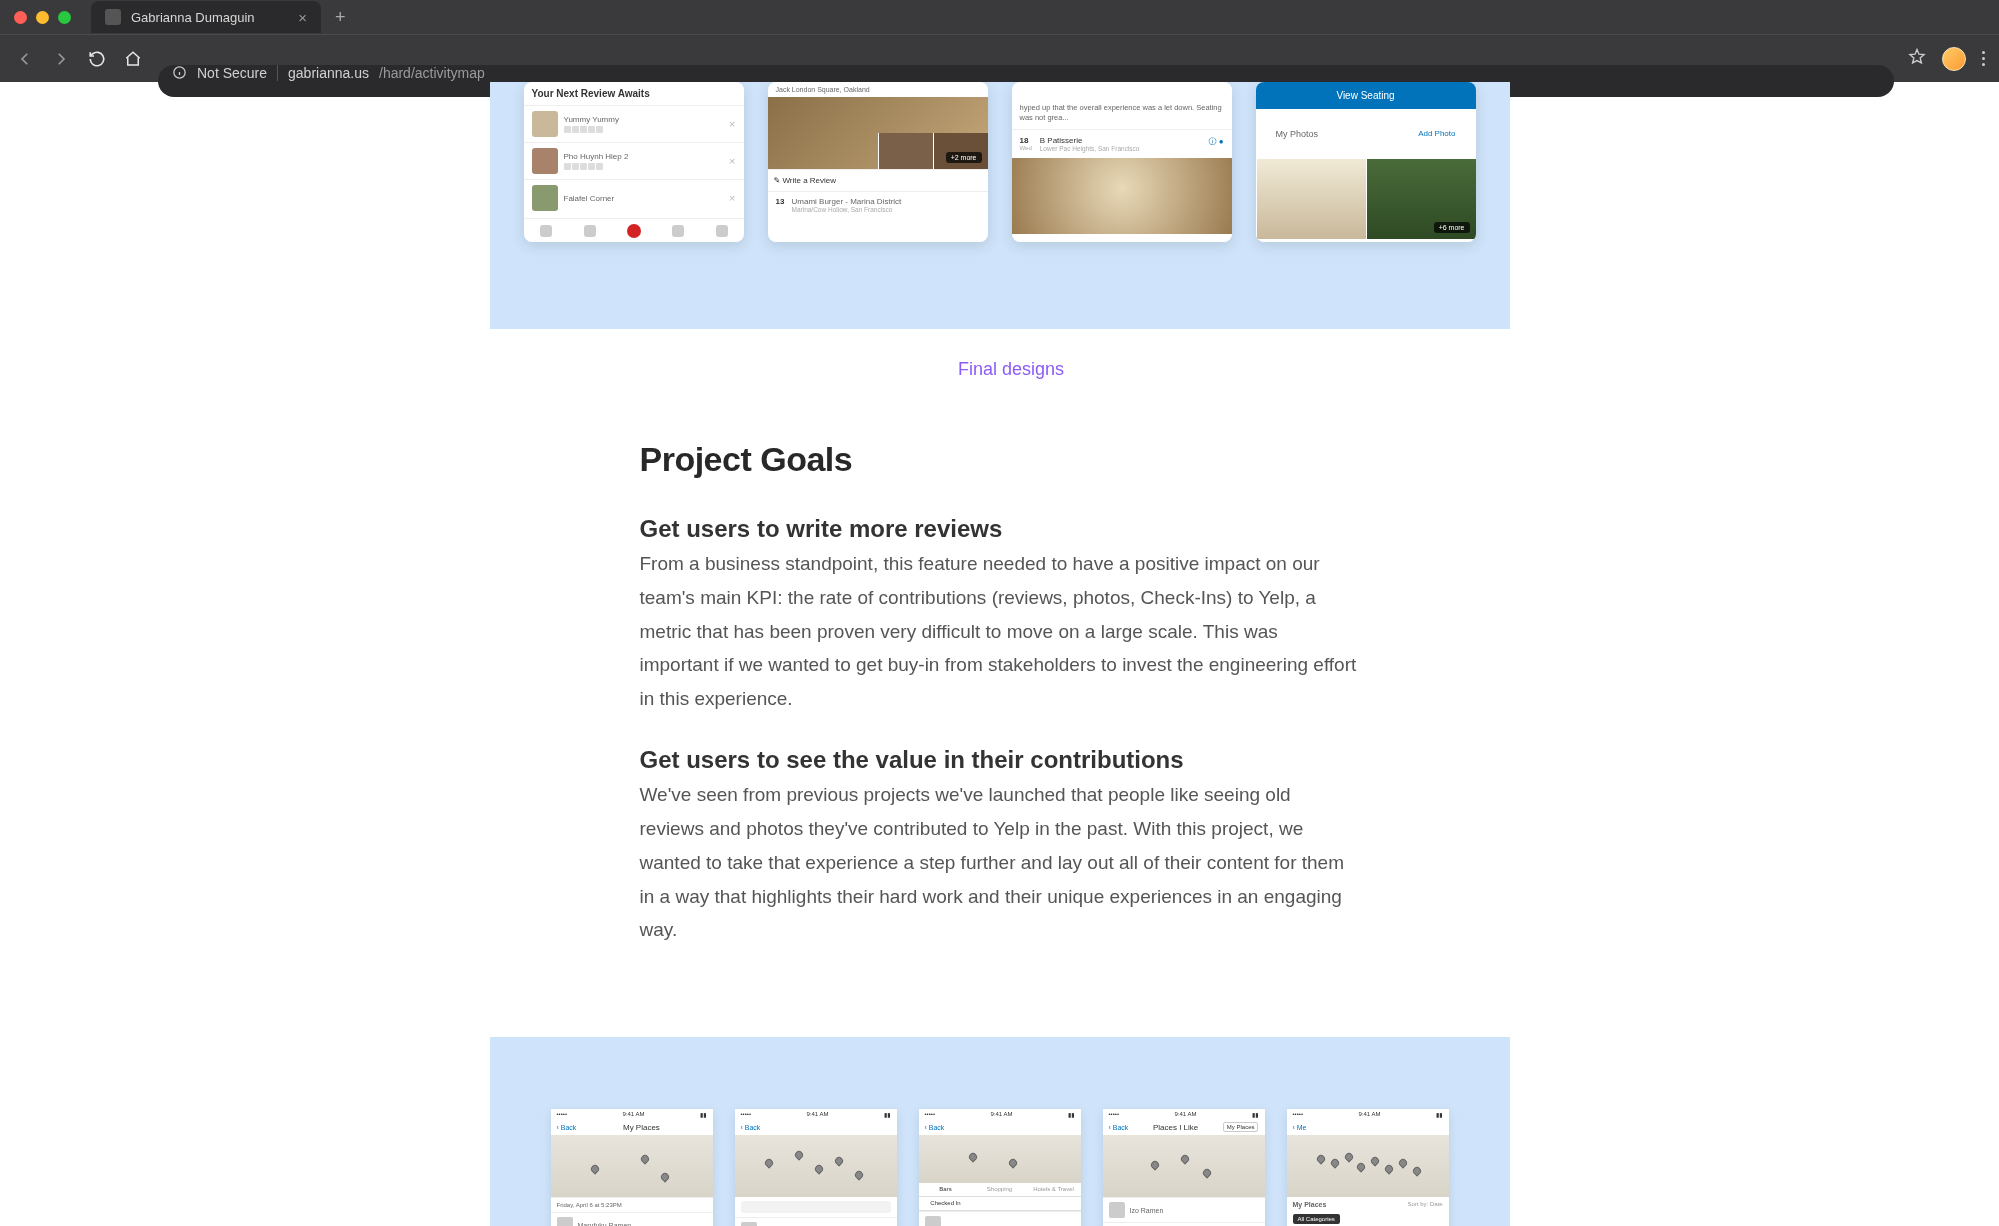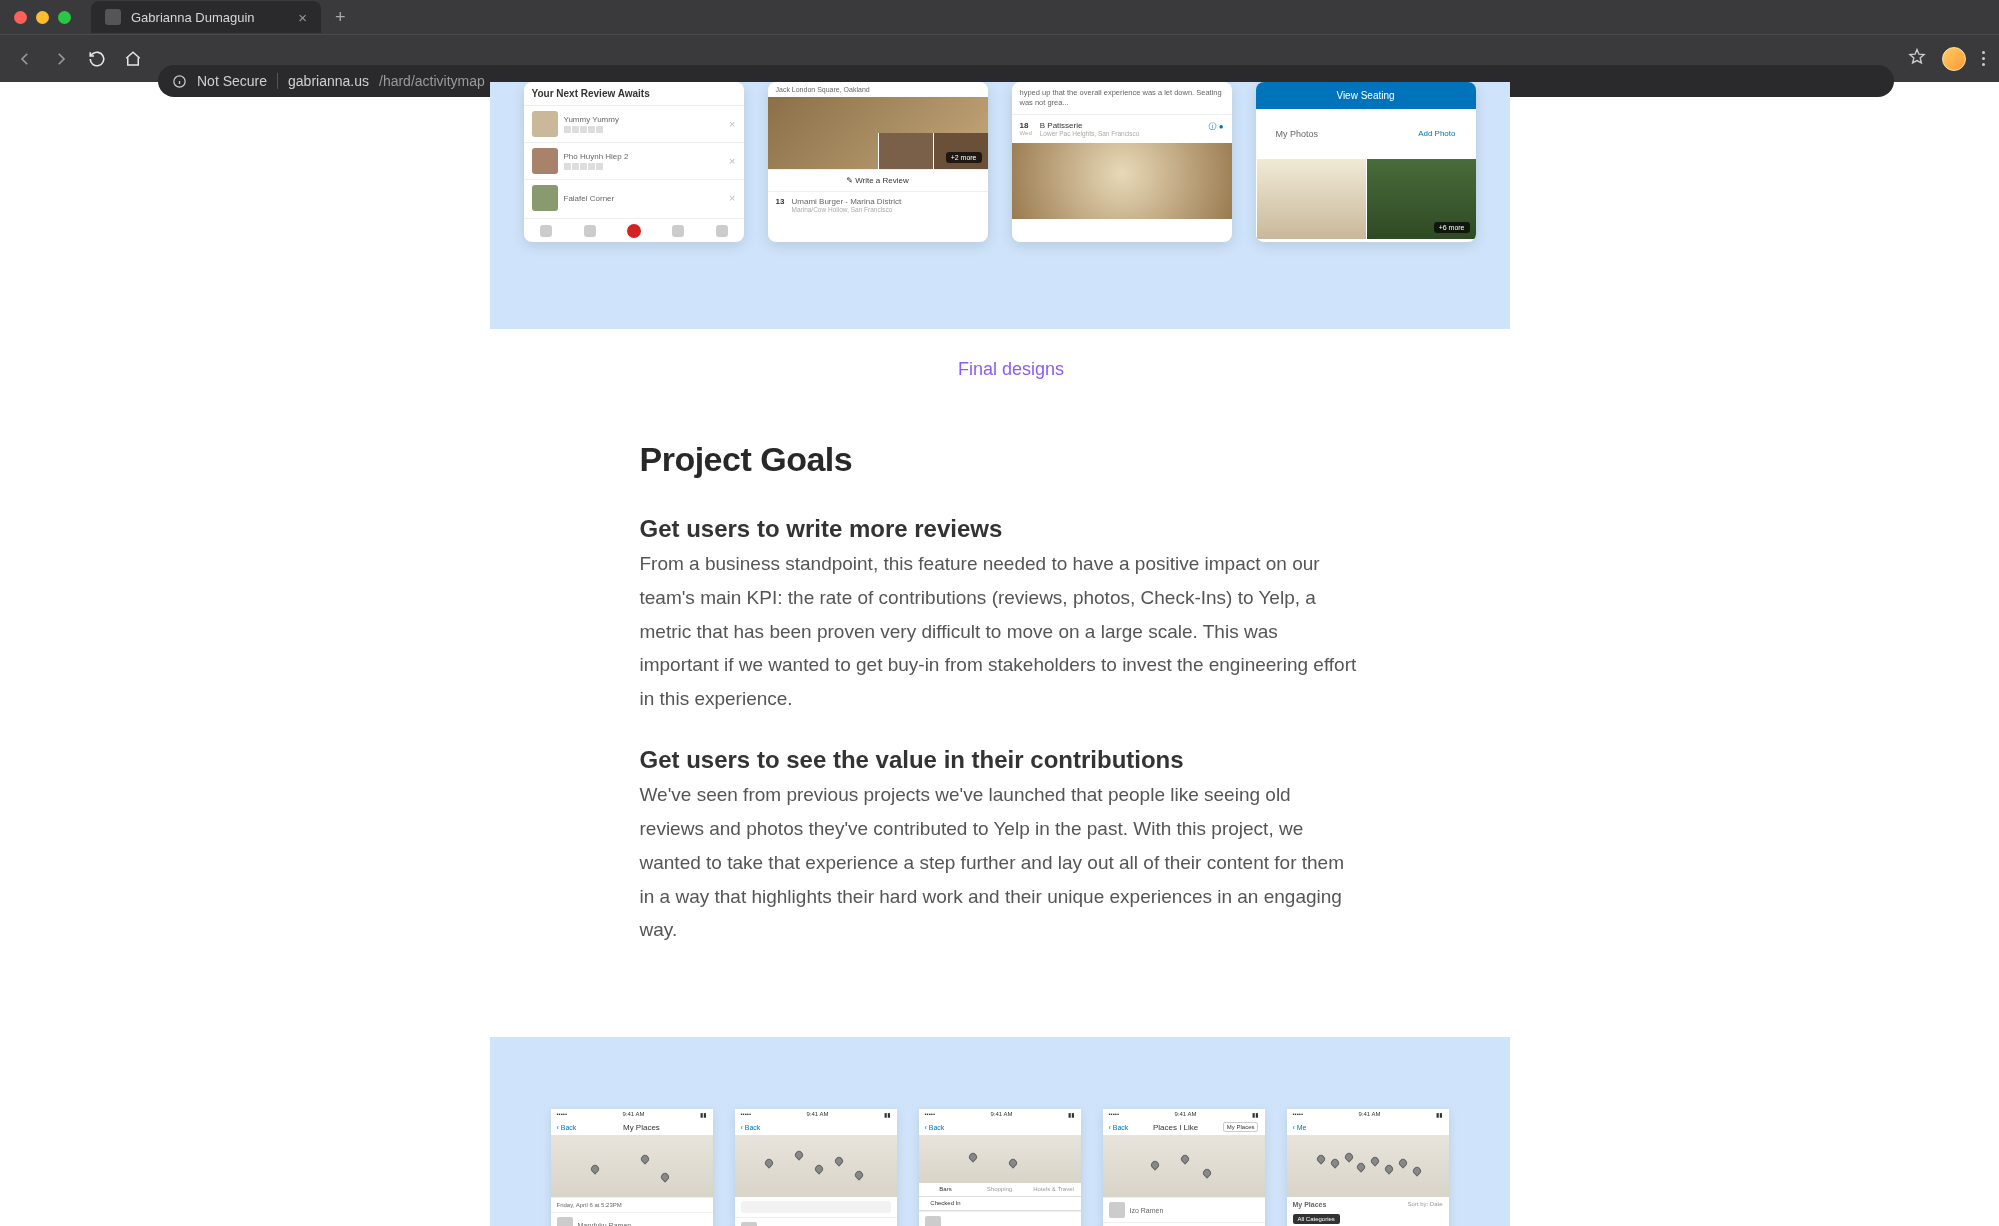--- a/index.html
+++ b/index.html
@@ -48,21 +48,20 @@
   }
   .nav-btn { color: #9a9a9c; display:flex; align-items:center; justify-content:center; width:22px; height:22px;}
   .nav-btn svg { width:18px; height:18px; }
   .nav-btn.active { color: #e6e6e6; }
   .omnibox {
     flex: 1;
     height: 32px;
     background: #2a2a2c;
     border-radius: 16px;
     display: flex;
-    align-items: center;
     padding: 0 14px;
     gap: 10px;
     color: #d0d0d2;
     font-size: 14px;
     margin-top: 45px;
   }
   .omnibox .info-icon { color:#ccc; display:flex; }
   .omnibox .divider { width:1px; height:16px; background:#555; }
   .omnibox .dim { color:#9a9a9c; }
   .right-icons { display:flex; align-items:center; gap:16px; color:#ccc; }
@@ -101,25 +100,25 @@
   .mock-x { margin-left:auto; color:#bbb; font-size:11px;}
   .mock-tabbar { position:absolute; bottom:0; left:0; right:0; height:24px; display:flex; border-top:1px solid #eee;}
   .mock-tab { flex:1; display:flex; align-items:center; justify-content:center;}
   .mock-tab .ti { width:12px; height:12px; background:#ccc; border-radius:3px;}
   .mock-tab.me .ti { background:#d32323; border-radius:50%; width:14px; height:14px; }
 
   .mock2-img { width:100%; height:72px; background:linear-gradient(135deg,#8b6f47,#c4a77a); position:relative;}
   .mock2-sub { display:flex; }
   .mock2-sub div { flex:1; height:36px; background:#7a6048; border-left:1px solid #fff;}
   .mock2-badge { position:absolute; bottom:6px; right:6px; background:rgba(0,0,0,0.7); color:#fff; padding:2px 5px; border-radius:3px; font-size:7px;}
-  .mock2-write { text-align:center; padding:6px; font-size:8px; color:#333; border-top:1px solid #eee;}
+  .mock2-write { padding:6px; font-size:8px; color:#333; border-top:1px solid #eee;}
   .mock2-list { display:flex; padding:5px 8px; border-top:1px solid #eee; font-size:8px;}
   .mock2-num { width:16px; font-weight:600; color:#333;}
 
-  .mock3-text { padding:6px 8px; font-size:7.5px; line-height:1.3; color:#666;}
+  .mock3-text { padding:6px 8px; font-size:7.5px; line-height:1.3; color:#666;margin-top:15px;}
   .mock3-row { display:flex; justify-content:space-between; padding:6px 8px; border-top:1px solid #eee; font-size:8px;}
   .mock3-img { width:100%; height:76px; background:radial-gradient(circle at 50% 40%, #e8d9b8, #9a7a4f);}
 
   .mock4-btn { background:#0073bb; color:#fff; text-align:center; padding:8px; font-size:10px; font-weight:500;}
   .mock4-header { display:flex; justify-content:space-between; padding:20px; font-size:9px;}
   .mock4-link { color:#0073bb; font-size:8px;}
   .mock4-photos { display:flex; height:80px;}
   .mock4-photo { flex:1; border-left:1px solid #fff;}
   .mock4-p1 { background:linear-gradient(#f0ead6,#c9b89a);}
   .mock4-p2 { background:linear-gradient(#4a6b3a,#2e4a24); position:relative;}

